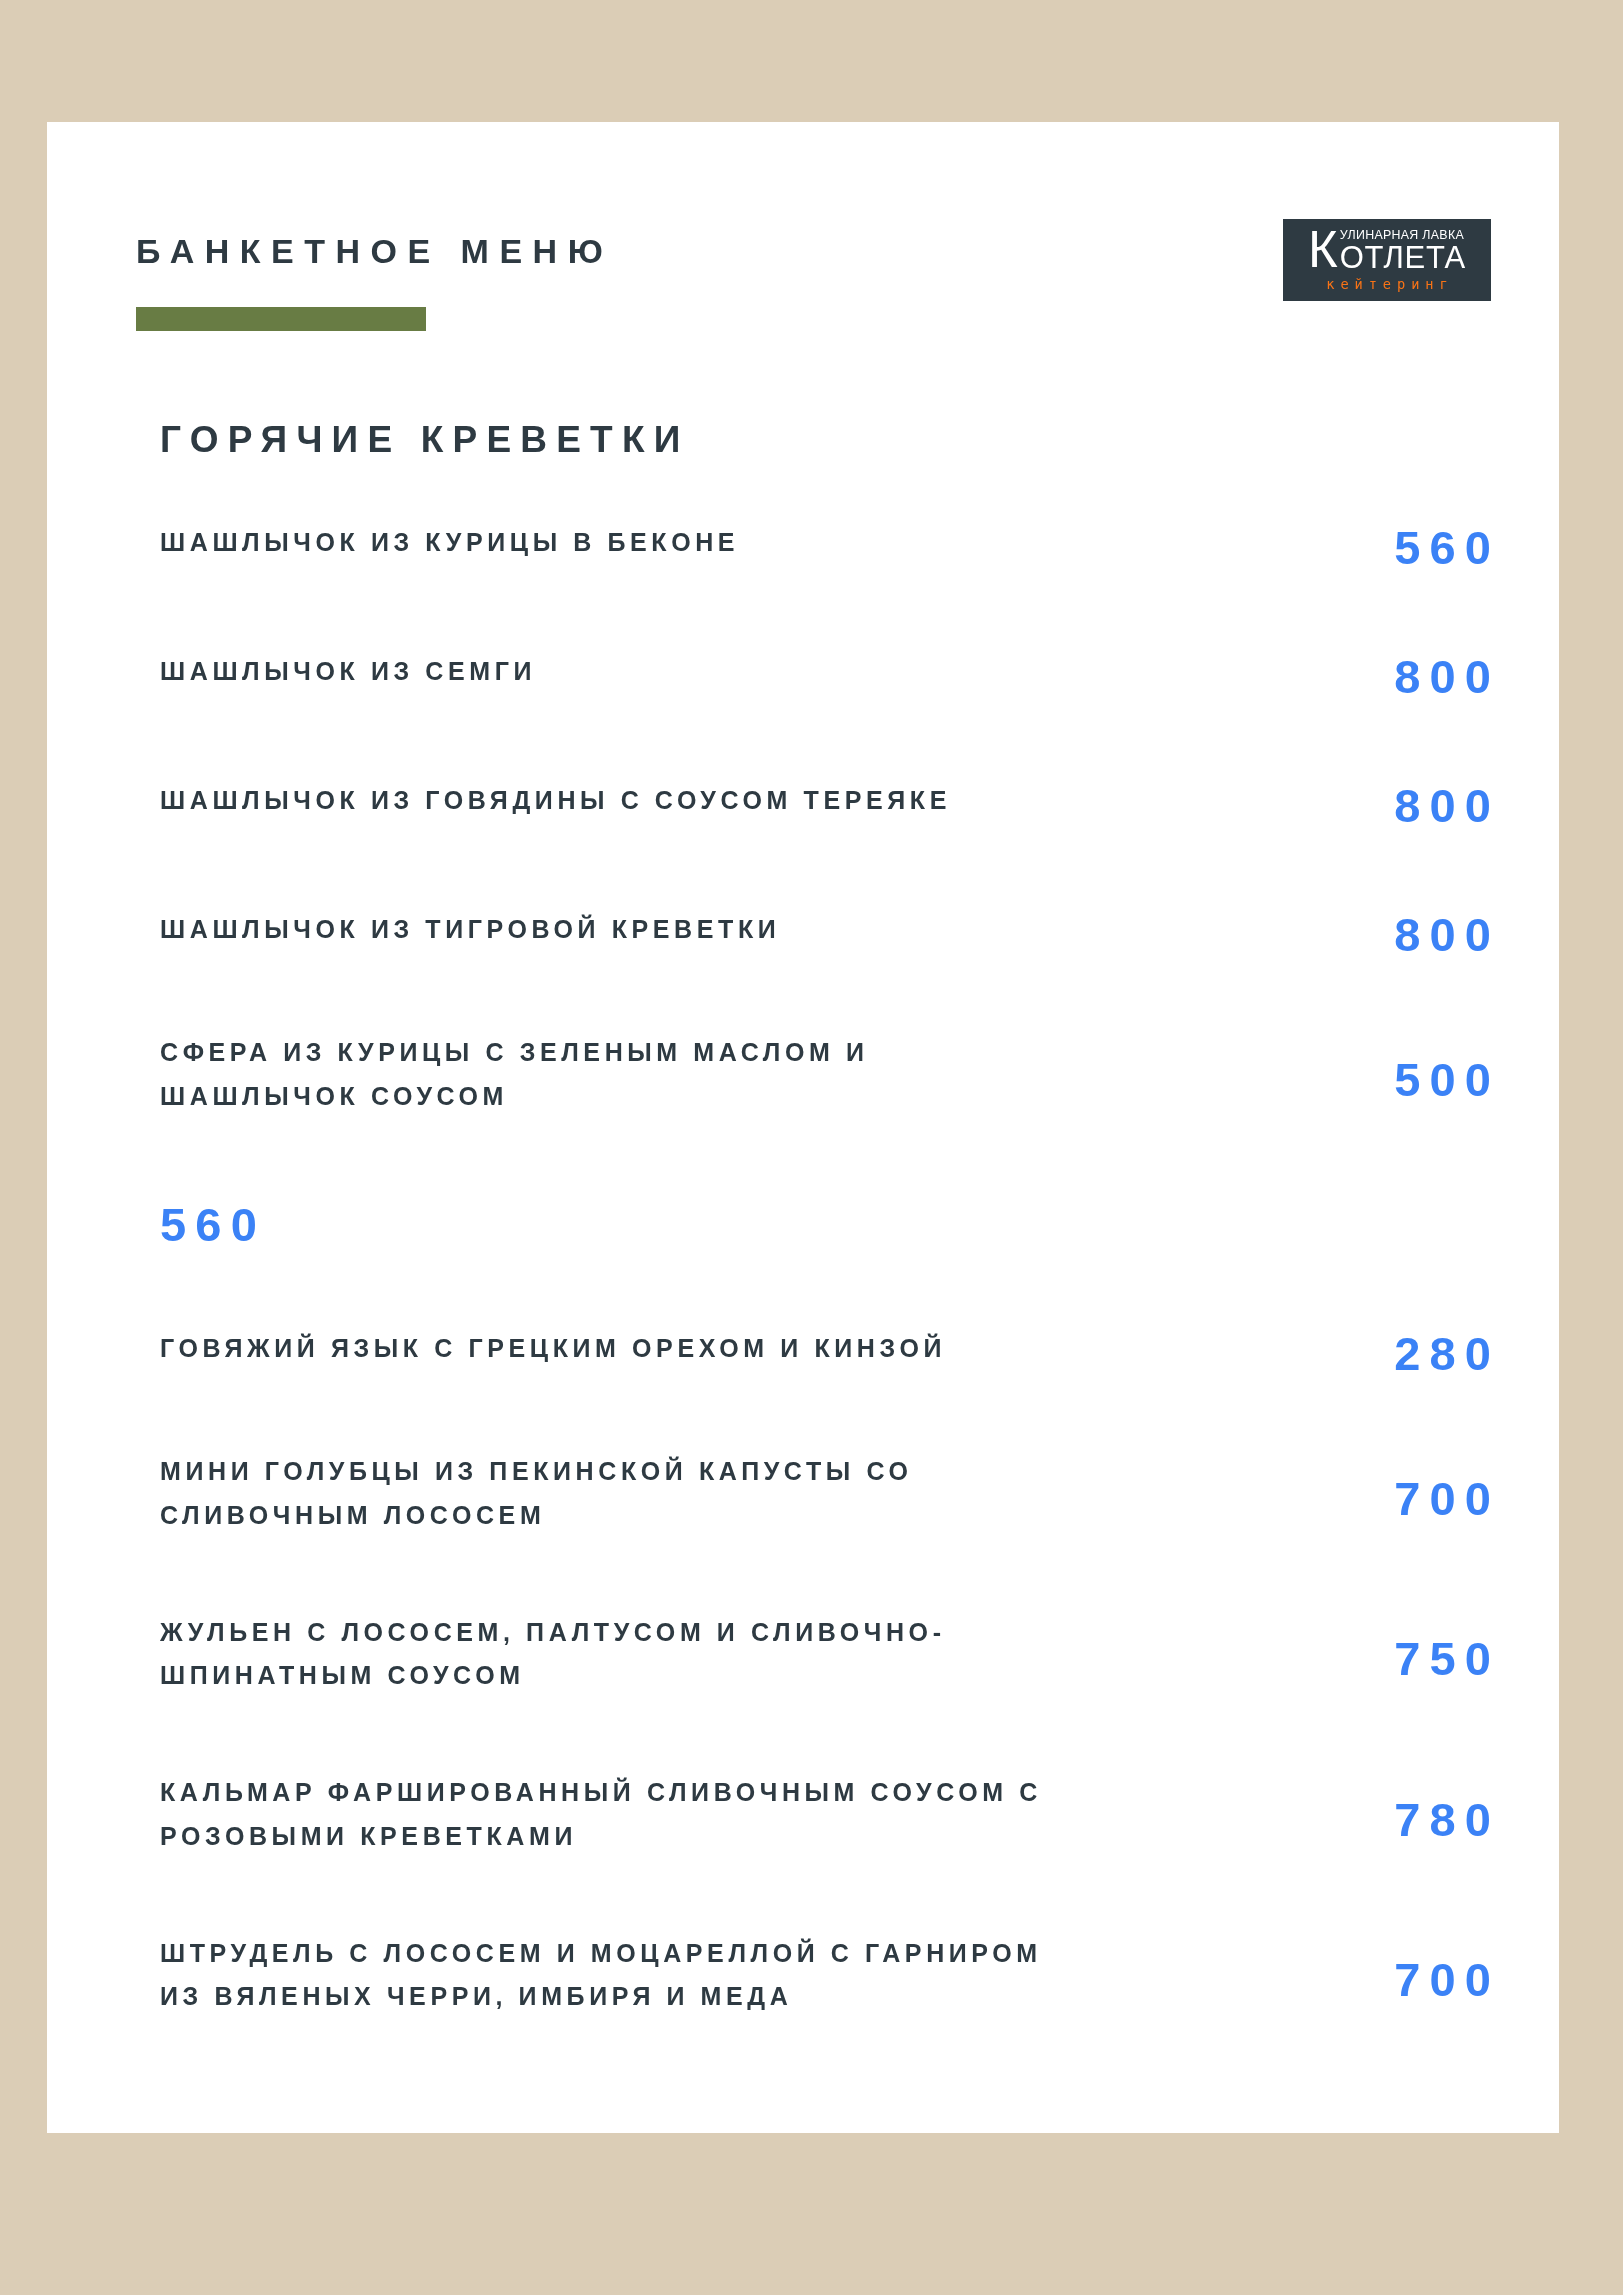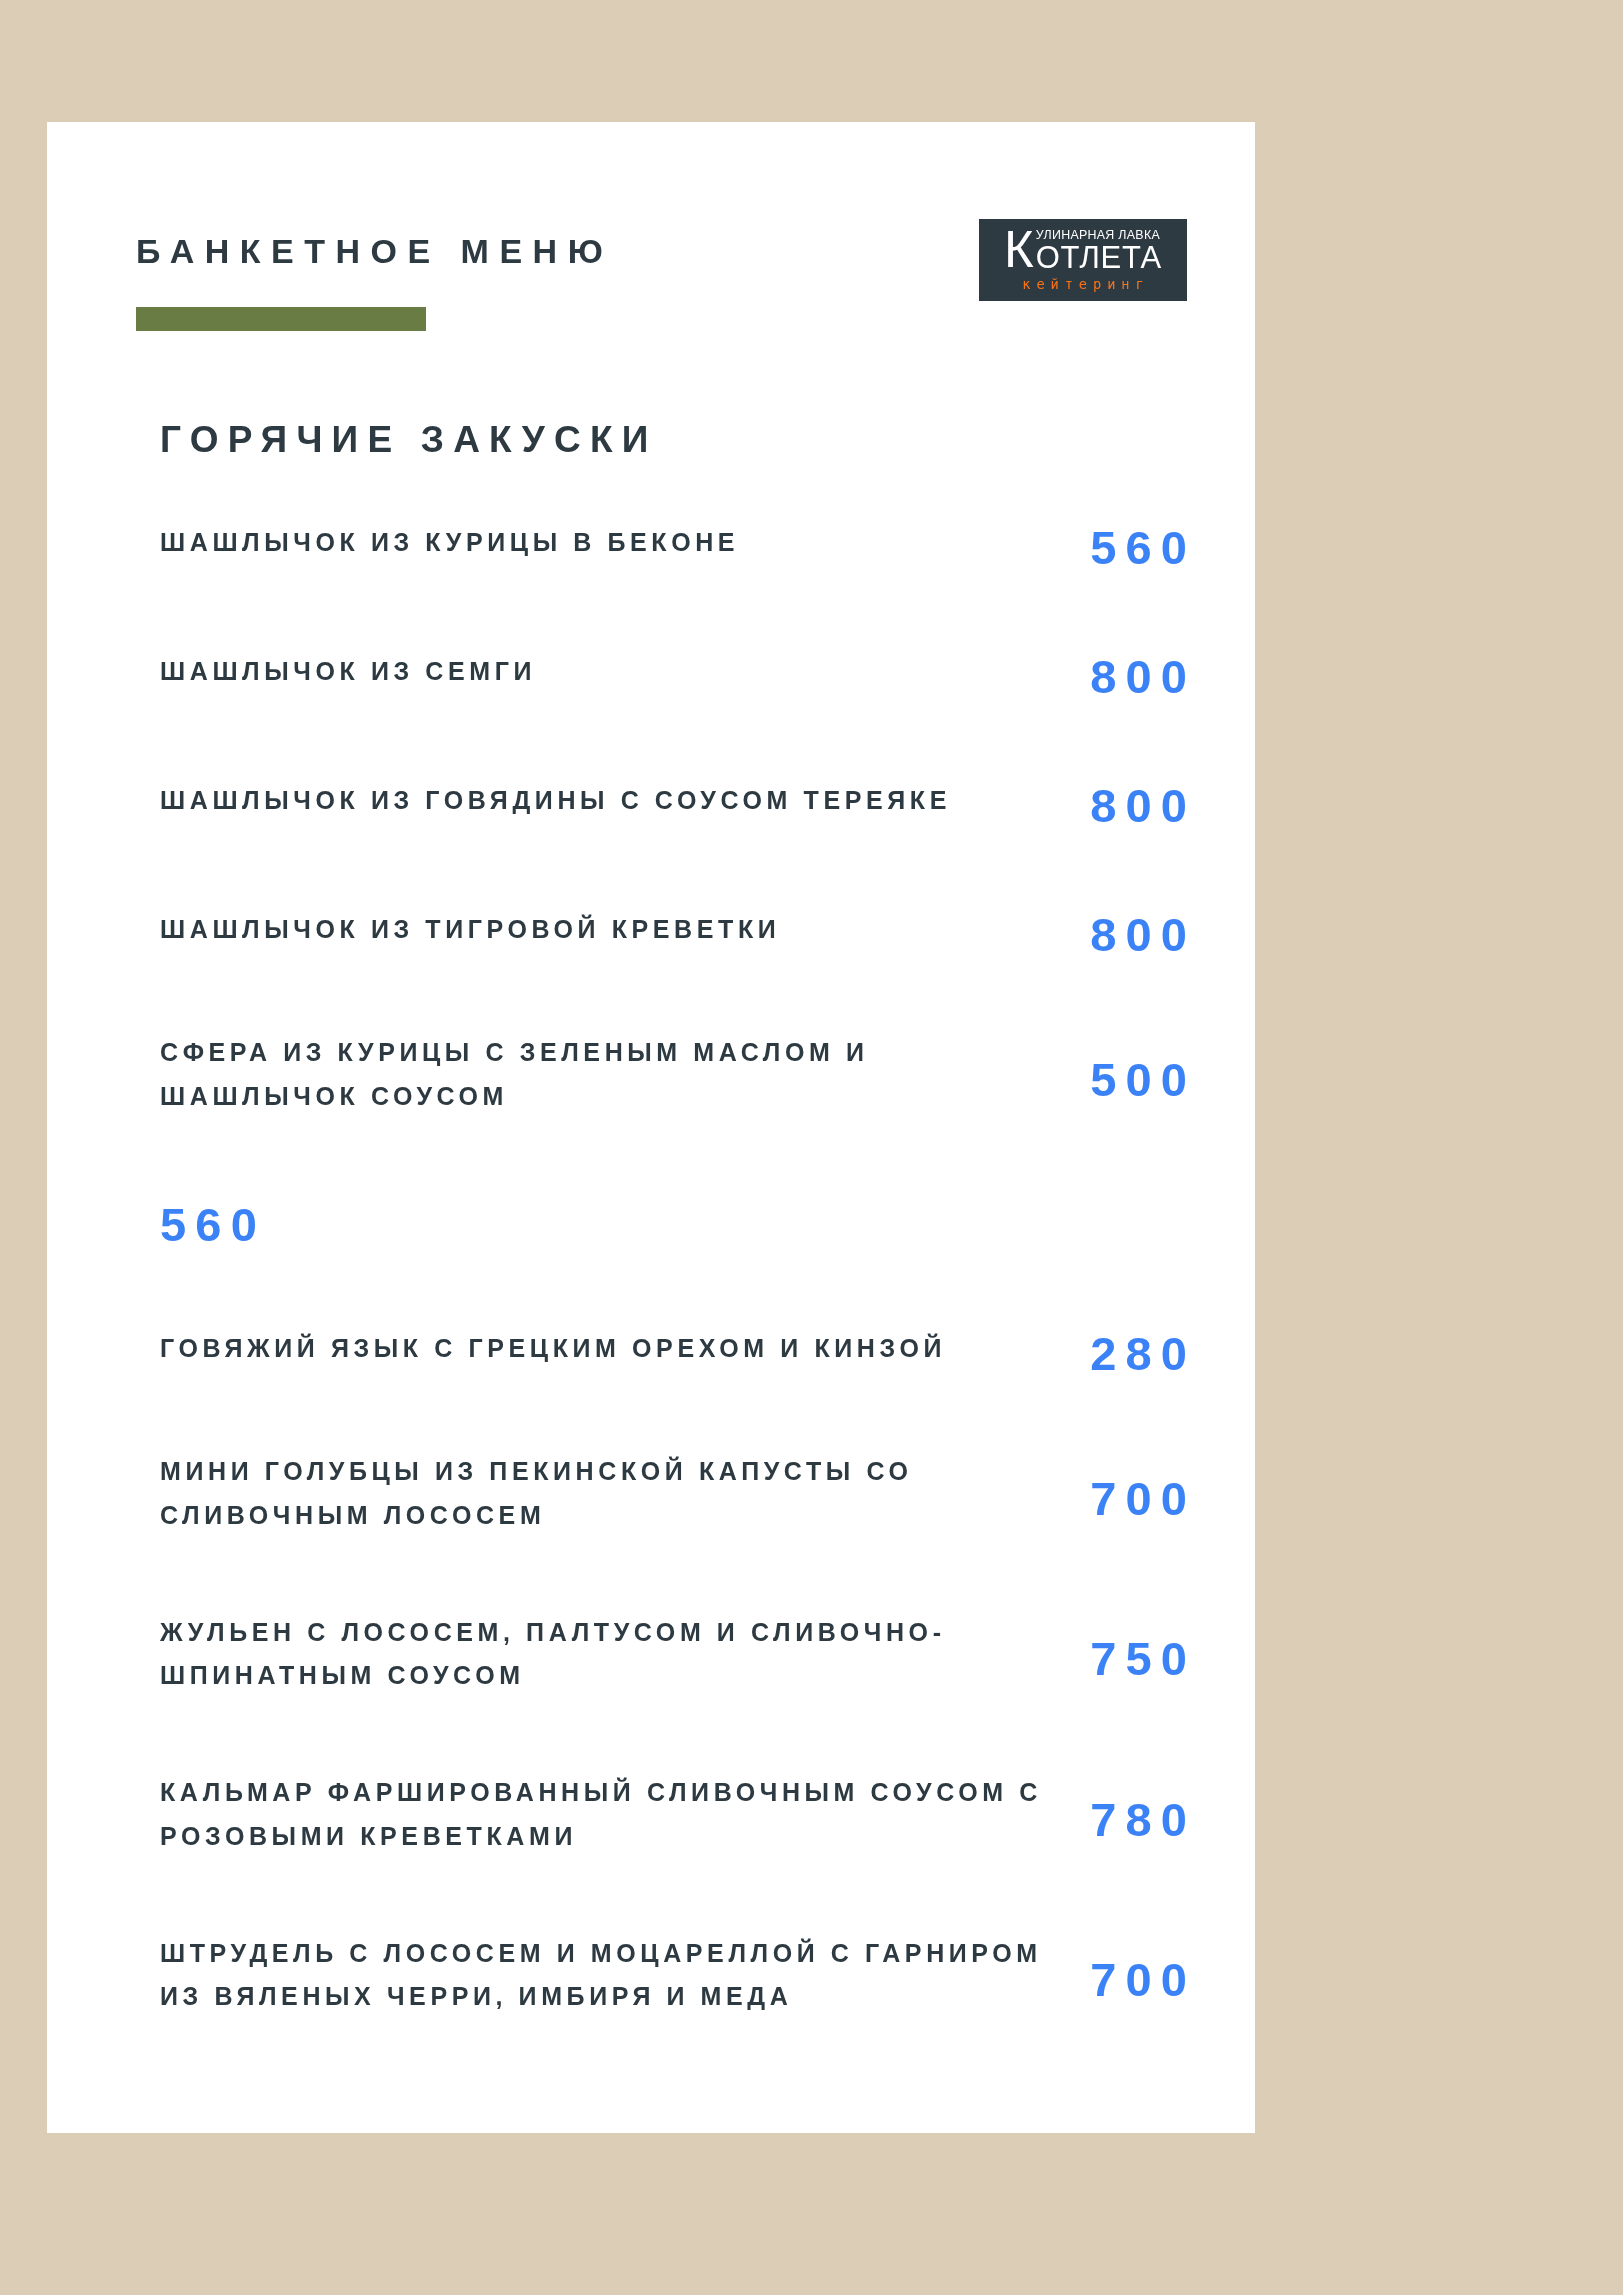--- a/index.html
+++ b/index.html
@@ -4,21 +4,21 @@
 <style>
   html, body { margin: 0; padding: 0; }
   body {
     width: 1623px; height: 2295px;
     background: #dbcdb6;
     font-family: "Liberation Sans", sans-serif;
     position: relative;
   }
   .card {
     position: absolute; left: 47px; top: 122px;
-    width: 1208px; height: 2011px;
+    width: 1512px; height: 2011px;
     background: #ffffff;
     box-sizing: border-box;
     padding: 111px 68px 0 89px;
   }
   .header-row { display: flex; justify-content: space-between; align-items: flex-start; }
   .title {
     font-size: 34px; font-weight: bold; letter-spacing: 10.5px;
     color: #2e3a42; line-height: 1.1; white-space: nowrap;
   }
   .accent-bar { width: 290px; height: 24px; background: #687c44; margin-top: 37px; }
@@ -68,21 +68,21 @@
         <span class="logo-k">К</span>
         <span class="logo-right">
           <span class="logo-small">УЛИНАРНАЯ ЛАВКА</span>
           <span class="logo-big">ОТЛЕТА</span>
         </span>
       </div>
       <div class="logo-sub" style="color: #f97316;">кейтеринг</div>
     </div>
   </div>
 
-  <div class="section-title">ГОРЯЧИЕ ЗАКУСКИ</div>
+  <div class="section-title">ГОРЯЧИЕ КРЕВЕТКИ</div>
 
   <div class="rows">
       <div class="row">
         <div class="item-name">ШАШЛЫЧОК ИЗ КУРИЦЫ В БЕКОНЕ</div>
         <div class="item-price">560</div>
       </div>
       <div class="row">
         <div class="item-name">ШАШЛЫЧОК ИЗ СЕМГИ</div>
         <div class="item-price">800</div>
       </div>

